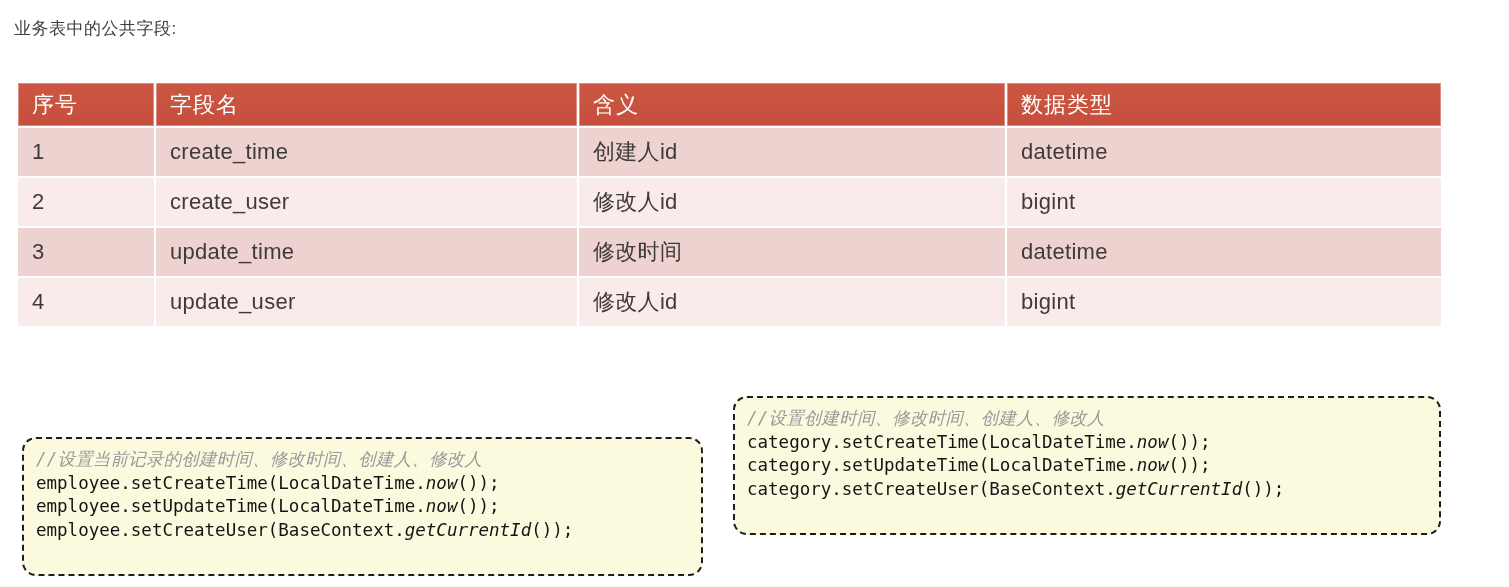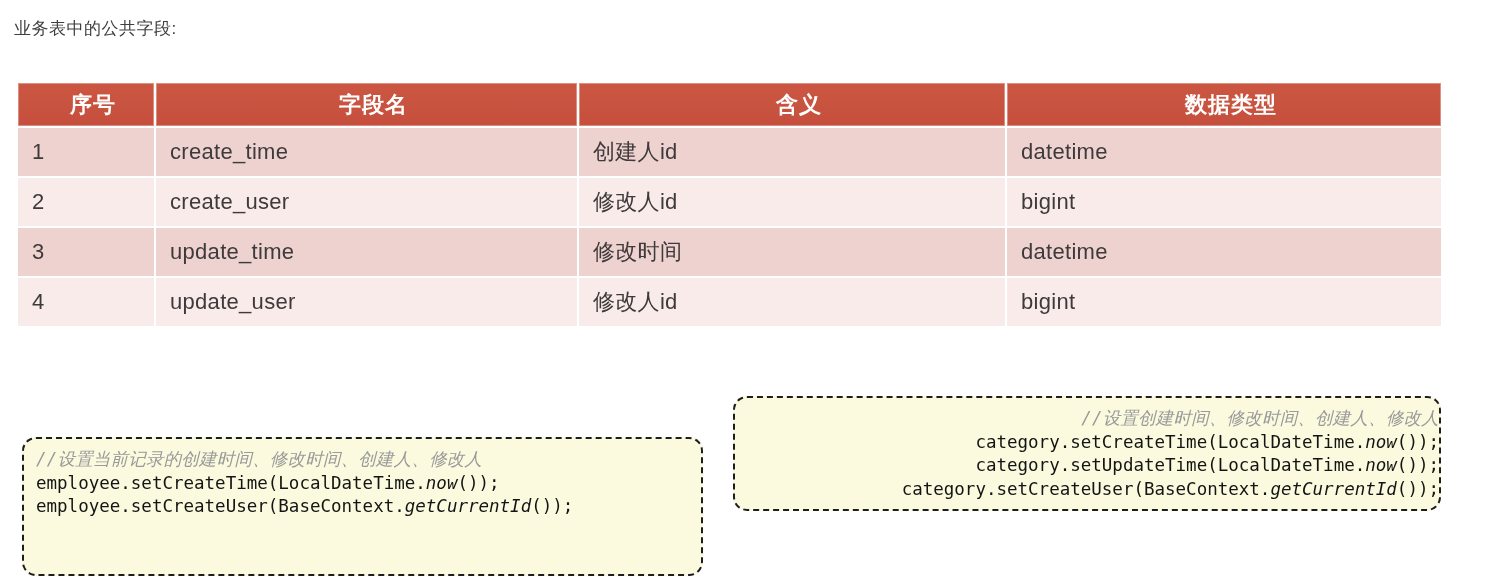--- a/index.html
+++ b/index.html
@@ -41,22 +41,22 @@
   #fields-table col.c-seq   { width: 136px; }
   #fields-table col.c-name  { width: 421px; }
   #fields-table col.c-mean  { width: 426px; }
   #fields-table col.c-type  { width: 434px; }
 
   #fields-table th {
     background: #c8503f;
     background-image: linear-gradient(to bottom, #cb5743 0%, #c54f3c 100%);
     color: #ffffff;
     font-size: 22px;
-    font-weight: bold;
-    text-align: center;
+    font-weight: normal;
+    text-align: left;
     height: 43px;
     padding: 0 0 0 14px;
     box-shadow: inset 0 0 0 1px rgba(255,255,255,0.35);
     letter-spacing: 1px;
     white-space: nowrap;
   }
 
   #fields-table td {
     height: 48px;
     padding: 0 0 0 14px;
@@ -78,21 +78,21 @@
     box-sizing: border-box;
     padding: 9px 0 10px 12px;
     font-family: "DejaVu Sans Mono", "Liberation Mono", monospace;
     font-size: 17.5px;
     line-height: 23.5px;
     color: #141414;
     white-space: nowrap;
     overflow: hidden;
   }
   #code-box-left  { left: 22px;  top: 396px; width: 681px; height: 139px; margin-top: 41px; }
-  #code-box-right { left: 733px; top: 396px; width: 708px; height: 115px; text-align: right; }
+  #code-box-right { left: 733px; top: 396px; width: 708px; height: 139px; }
 
   .code-line { display: block; }
   .code-comment {
     color: #9a9a9a;
     font-style: italic;
     letter-spacing: 0.2px;
   }
   .code-em { font-style: italic; }
 </style>
 </head>
@@ -139,20 +139,21 @@
       <td>update_user</td>
       <td>修改人id</td>
       <td>bigint</td>
     </tr>
   </tbody>
 </table>
 
 <div class="code-box" id="code-box-left">
   <span class="code-line code-comment">//设置当前记录的创建时间、修改时间、创建人、修改人</span>
   <span class="code-line"><span>employee.setCreateTime(LocalDateTime.</span><span class="code-em">now</span><span>());</span></span>
+  <span class="code-line"><span>employee.setUpdateTime(LocalDateTime.</span><span class="code-em">now</span><span>());</span></span>
   <span class="code-line"><span>employee.setCreateUser(BaseContext.</span><span class="code-em">getCurrentId</span><span>());</span></span>
 </div>
 
 <div class="code-box" id="code-box-right">
   <span class="code-line code-comment">//设置创建时间、修改时间、创建人、修改人</span>
   <span class="code-line"><span>category.setCreateTime(LocalDateTime.</span><span class="code-em">now</span><span>());</span></span>
   <span class="code-line"><span>category.setUpdateTime(LocalDateTime.</span><span class="code-em">now</span><span>());</span></span>
   <span class="code-line"><span>category.setCreateUser(BaseContext.</span><span class="code-em">getCurrentId</span><span>());</span></span>
 </div>
 

